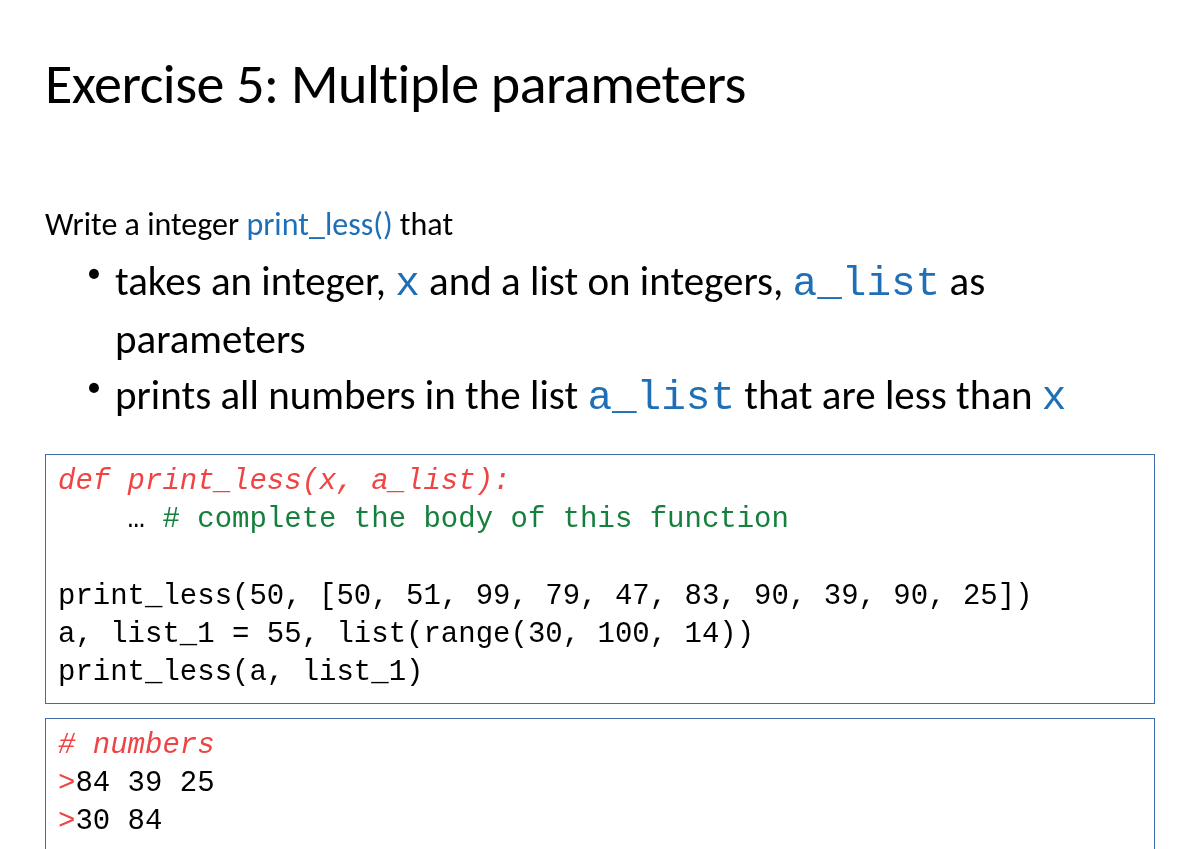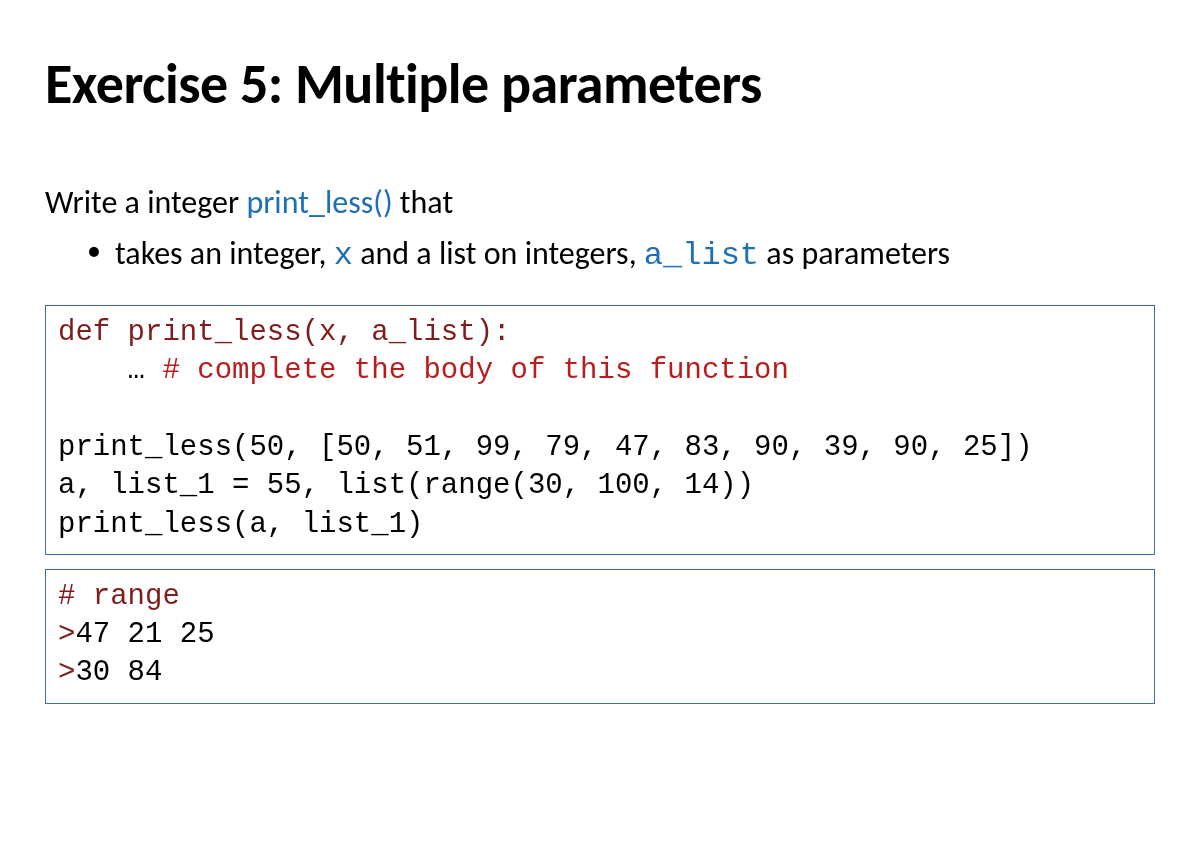--- a/index.html
+++ b/index.html
@@ -10,42 +10,42 @@
     body {
       width: 1200px;
       height: 849px;
       background: #ffffff;
       font-family: Calibri, "Segoe UI", Arial, sans-serif;
       color: #000000;
       padding: 50px 45px 40px 45px;
     }
     .title {
       font-size: 56px;
-      font-weight: 700;
+      font-weight: 400;
       letter-spacing: -0.5px;
-      margin-bottom: 65px;
+      margin-bottom: 87px;
       color: #000000;
     }
     .intro {
       font-size: 32px;
       font-weight: 400;
       margin-bottom: 10px;
       color: #000000;
     }
     .intro .fn-blue {
       color: #1F6FB6;
       text-align: center;
     }
     ul.bullets {
       list-style: none;
       padding-left: 70px;
       margin-bottom: 28px;
     }
     ul.bullets li {
-      font-size: 32px;
+      font-size: 41px;
       line-height: 1.35;
       color: #000000;
       position: relative;
     }
     ul.bullets li::before {
       content: "•";
       position: absolute;
       left: -28px;
       font-size: 28px;
     }
@@ -56,46 +56,50 @@
     .codebox {
       border: 1.5px solid #3E6CAA;
       padding: 8px 12px 10px 12px;
       font-family: Consolas, "Courier New", monospace;
       font-size: 29px;
       line-height: 1.32;
       margin-bottom: 14px;
       white-space: pre;
     }
     .codebox .blue {
-      color: #7f1d1d;
+      color: #ef4444;
+      font-style: italic;
     }
     .codebox .gray {
-      color: #b91c1c;
+      color: #15803d;
     }
     .codebox .black {
       color: #000000;
     }
   </style>
 </head>
 <body>
 
 <h1 class="title">Exercise 5: Multiple parameters</h1>
 
 <p class="intro">
   <span>Write a integer </span><span class="fn-blue">print_less()</span><span> that</span>
 </p>
 
 <ul class="bullets">
   <li>
     <span>takes an integer, </span><span class="mono">x</span><span> and a list on integers, </span><span class="mono">a_list</span><span> as parameters</span>
   </li>
+  <li>
+    <span>prints all numbers in the list </span><span class="mono">a_list</span><span> that are less than </span><span class="mono">x</span>
+  </li>
 </ul>
 
 <div class="codebox"><span class="blue">def print_less(x, a_list):</span>
 <span class="black">    … </span><span class="gray"># complete the body of this function</span>
 <span class="black"></span>
 <span class="black">print_less(50, [50, 51, 99, 79, 47, 83, 90, 39, 90, 25])</span>
 <span class="black">a, list_1 = 55, list(range(30, 100, 14))</span>
 <span class="black">print_less(a, list_1)</span></div>
 
-<div class="codebox"><span class="blue"># range</span>
-<span class="blue">&gt;</span><span class="black">47 21 25</span>
+<div class="codebox"><span class="blue"># numbers</span>
+<span class="blue">&gt;</span><span class="black">84 39 25</span>
 <span class="blue">&gt;</span><span class="black">30 84</span></div>
 
 </body></html>

